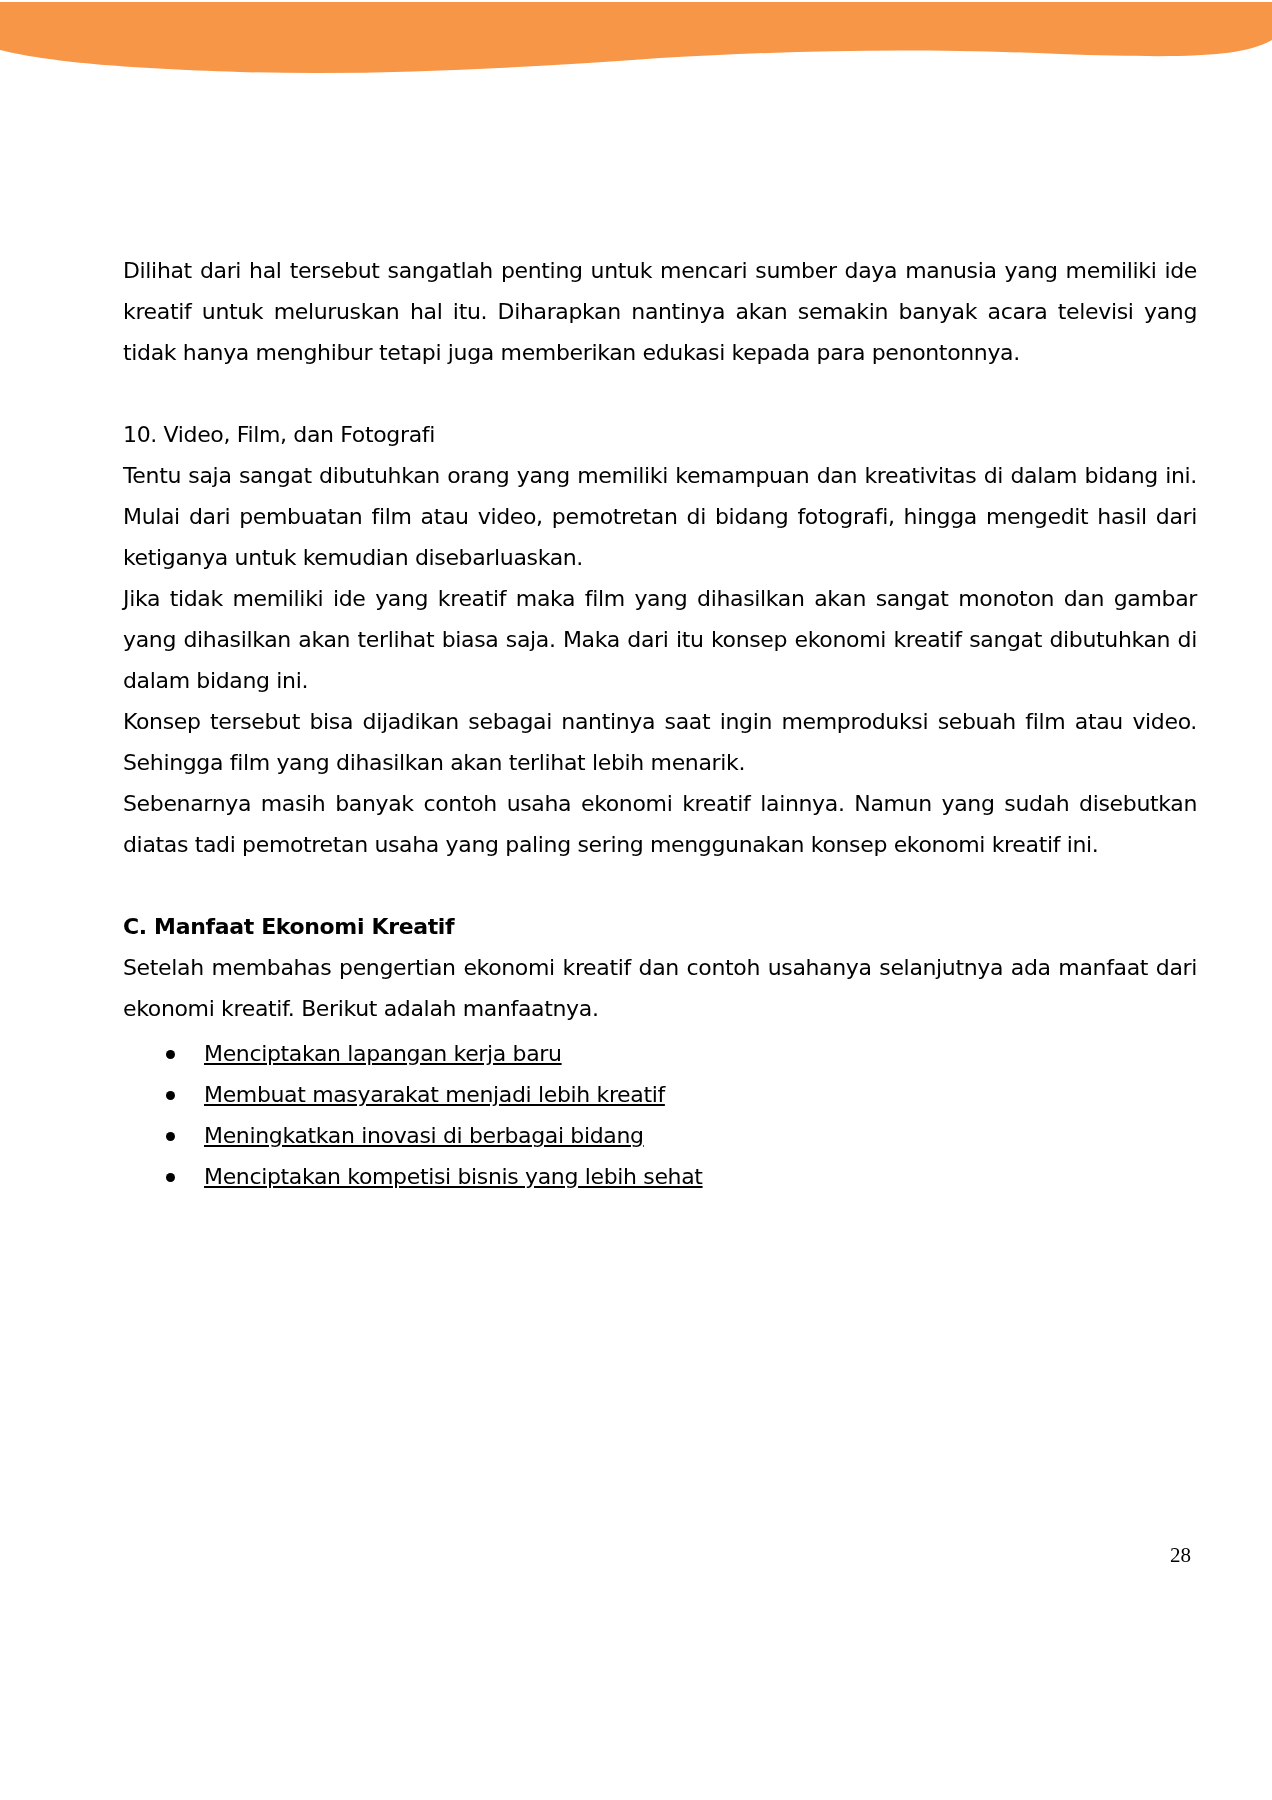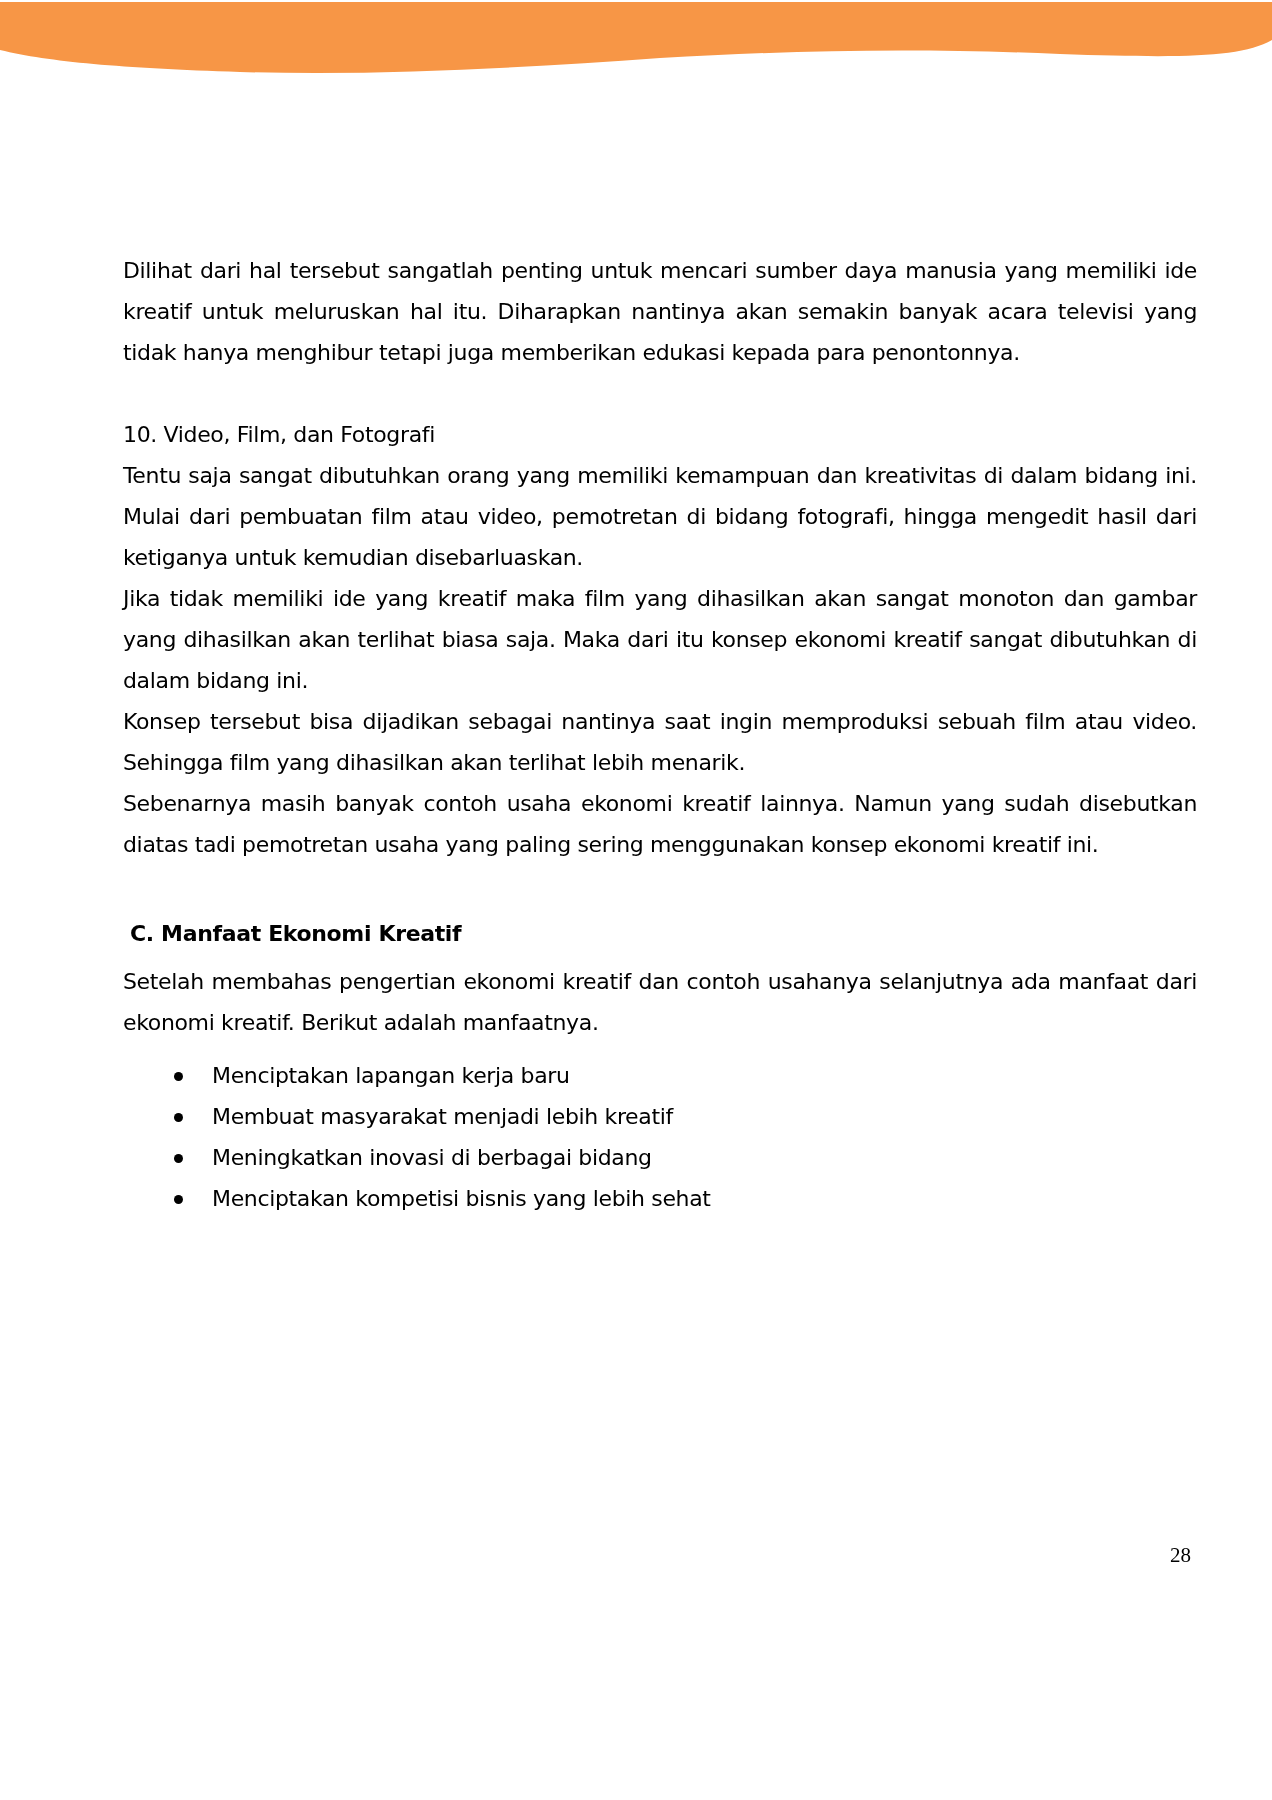--- a/index.html
+++ b/index.html
@@ -3,22 +3,22 @@
 <meta charset="utf-8">
 <style>
   html, body { margin: 0; padding: 0; background: #ffffff; }
   body { width: 1272px; height: 1800px; position: relative; overflow: hidden;
          font-family: "DejaVu Sans", "Liberation Sans", sans-serif; color: #000; }
   .wave { position: absolute; left: 0; top: 0; width: 1272px; height: 80px; }
   .content { position: absolute; left: 123px; top: 250px; width: 1074px;
              font-size: 22px; line-height: 41px; letter-spacing: -0.35px; }
   .p { margin: 0; text-align: justify; text-align-last: left; }
   .gap { height: 41px; }
-  .heading { margin: 7px; font-weight: bold; }
-  ul.bullets { list-style: none; margin: 12px; padding: 0; }
+  .heading { margin: 0; font-weight: bold; }
+  ul.bullets { list-style: none; margin: 4px; padding: 0; text-decoration: underline; }
   ul.bullets li { position: relative; padding-left: 77px; }
   ul.bullets li .dot { position: absolute; left: 39px; top: 17px; width: 9px; height: 9px;
                        border-radius: 50%; background: #000; }
   .page-number { position: absolute; left: 1170px; top: 1543px; font-size: 21px;
                  font-family: Liberation Serif, serif; }
 </style>
 </head>
 <body>
 
 <svg class="wave" viewBox="0 0 1272 80" preserveAspectRatio="none">

